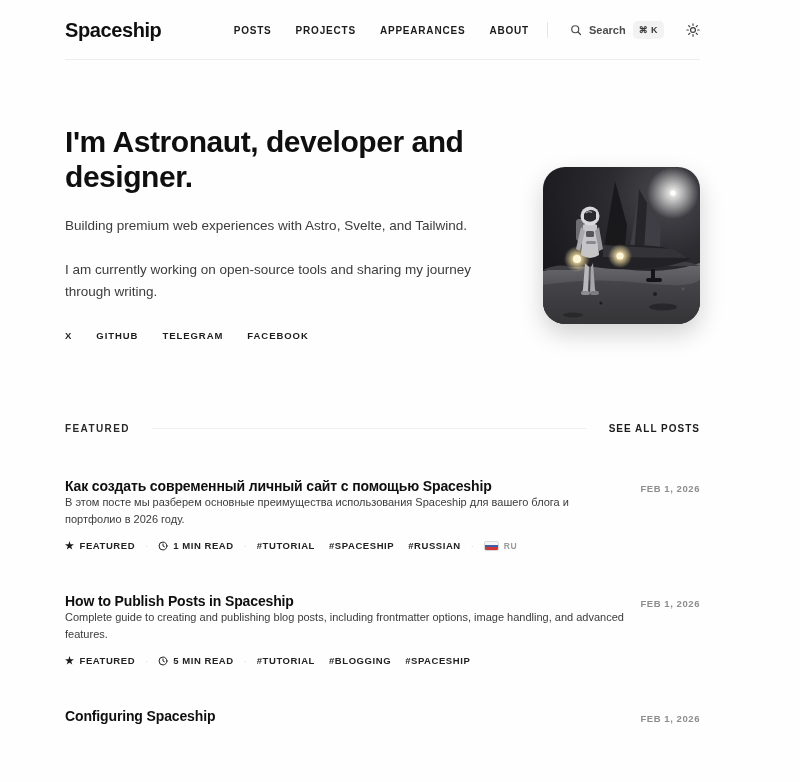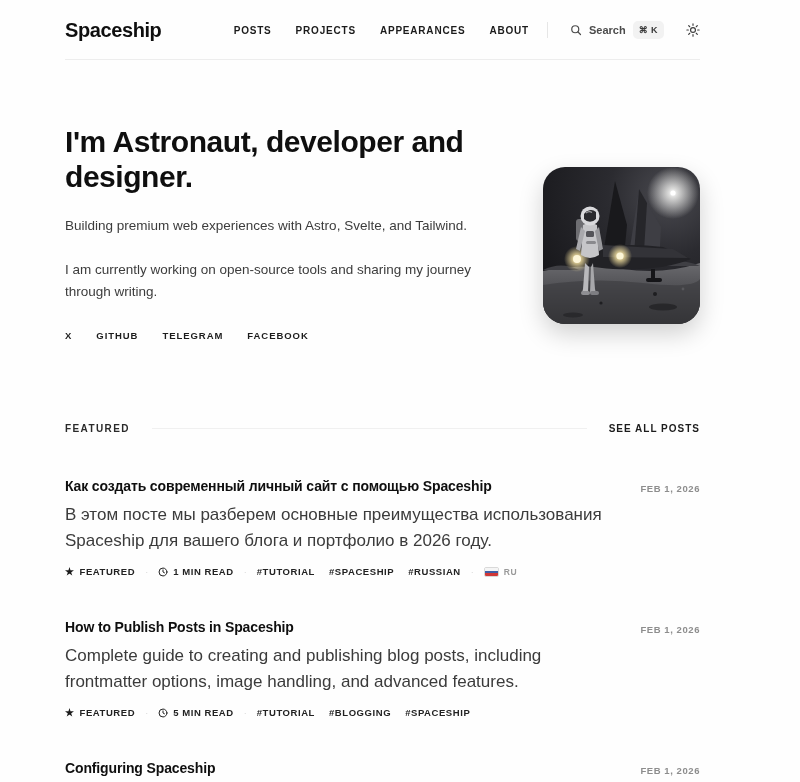--- a/index.html
+++ b/index.html
@@ -34,21 +34,21 @@
   .section-label { font-size: 10px; font-weight: 700; letter-spacing: 0.14em; color: #2a2a2a; white-space: nowrap; }
   .section-rule { flex: 1; height: 1px; background: #f0f0f0; margin: 0 22px; }
   .see-all { font-size: 10px; font-weight: 700; letter-spacing: 0.1em; color: #1c1c1c; white-space: nowrap; cursor: pointer; }
 
   
   .post-list { margin-top: 44px; }
   .post { margin-bottom: 42px; }
   .post-top { display: flex; align-items: flex-end; justify-content: space-between; gap: 0; }
   .post-title { font-size: 14px; font-weight: 800; letter-spacing: -0.01em; color: #0f0f0f; cursor: pointer; }
   .post-date { font-size: 9.5px; font-weight: 600; letter-spacing: 0.06em; color: #8d8d8d; white-space: nowrap; }
-  .post-desc { font-size: 17px; line-height: 1.5; color: #3b3b3b; margin-top: 8px; max-width: 560px; }
+  .post-desc { font-size: 11px; line-height: 1.5; color: #3b3b3b; max-width: 560px; }
   .post-meta { display: flex; align-items: center; gap: 10px; margin-top: 13px; }
   .meta-item { display: flex; align-items: center; gap: 5px; font-size: 9.5px; font-weight: 700; letter-spacing: 0.06em; color: #222; }
   .meta-sep { color: #d7d7d7; font-size: 9px; }
   .star-glyph { font-size: 10px; line-height: 1; color: #1a1a1a; }
   .tags { display: flex; gap: 14px; }
   .tag { font-size: 9.5px; font-weight: 700; letter-spacing: 0.06em; color: #222; cursor: pointer; }
   .lang-chip { display: flex; align-items: flex-start; gap: 5px; }
   .flag { width: 15px; height: 10px; border-radius: 2px; overflow: hidden; border: 0.5px solid #d9d9d9; display: inline-block; }
   .flag .b1 { height: 34%; background: #f5f5f5; }
   .flag .b2 { height: 33%; background: #3d5ea6; }

